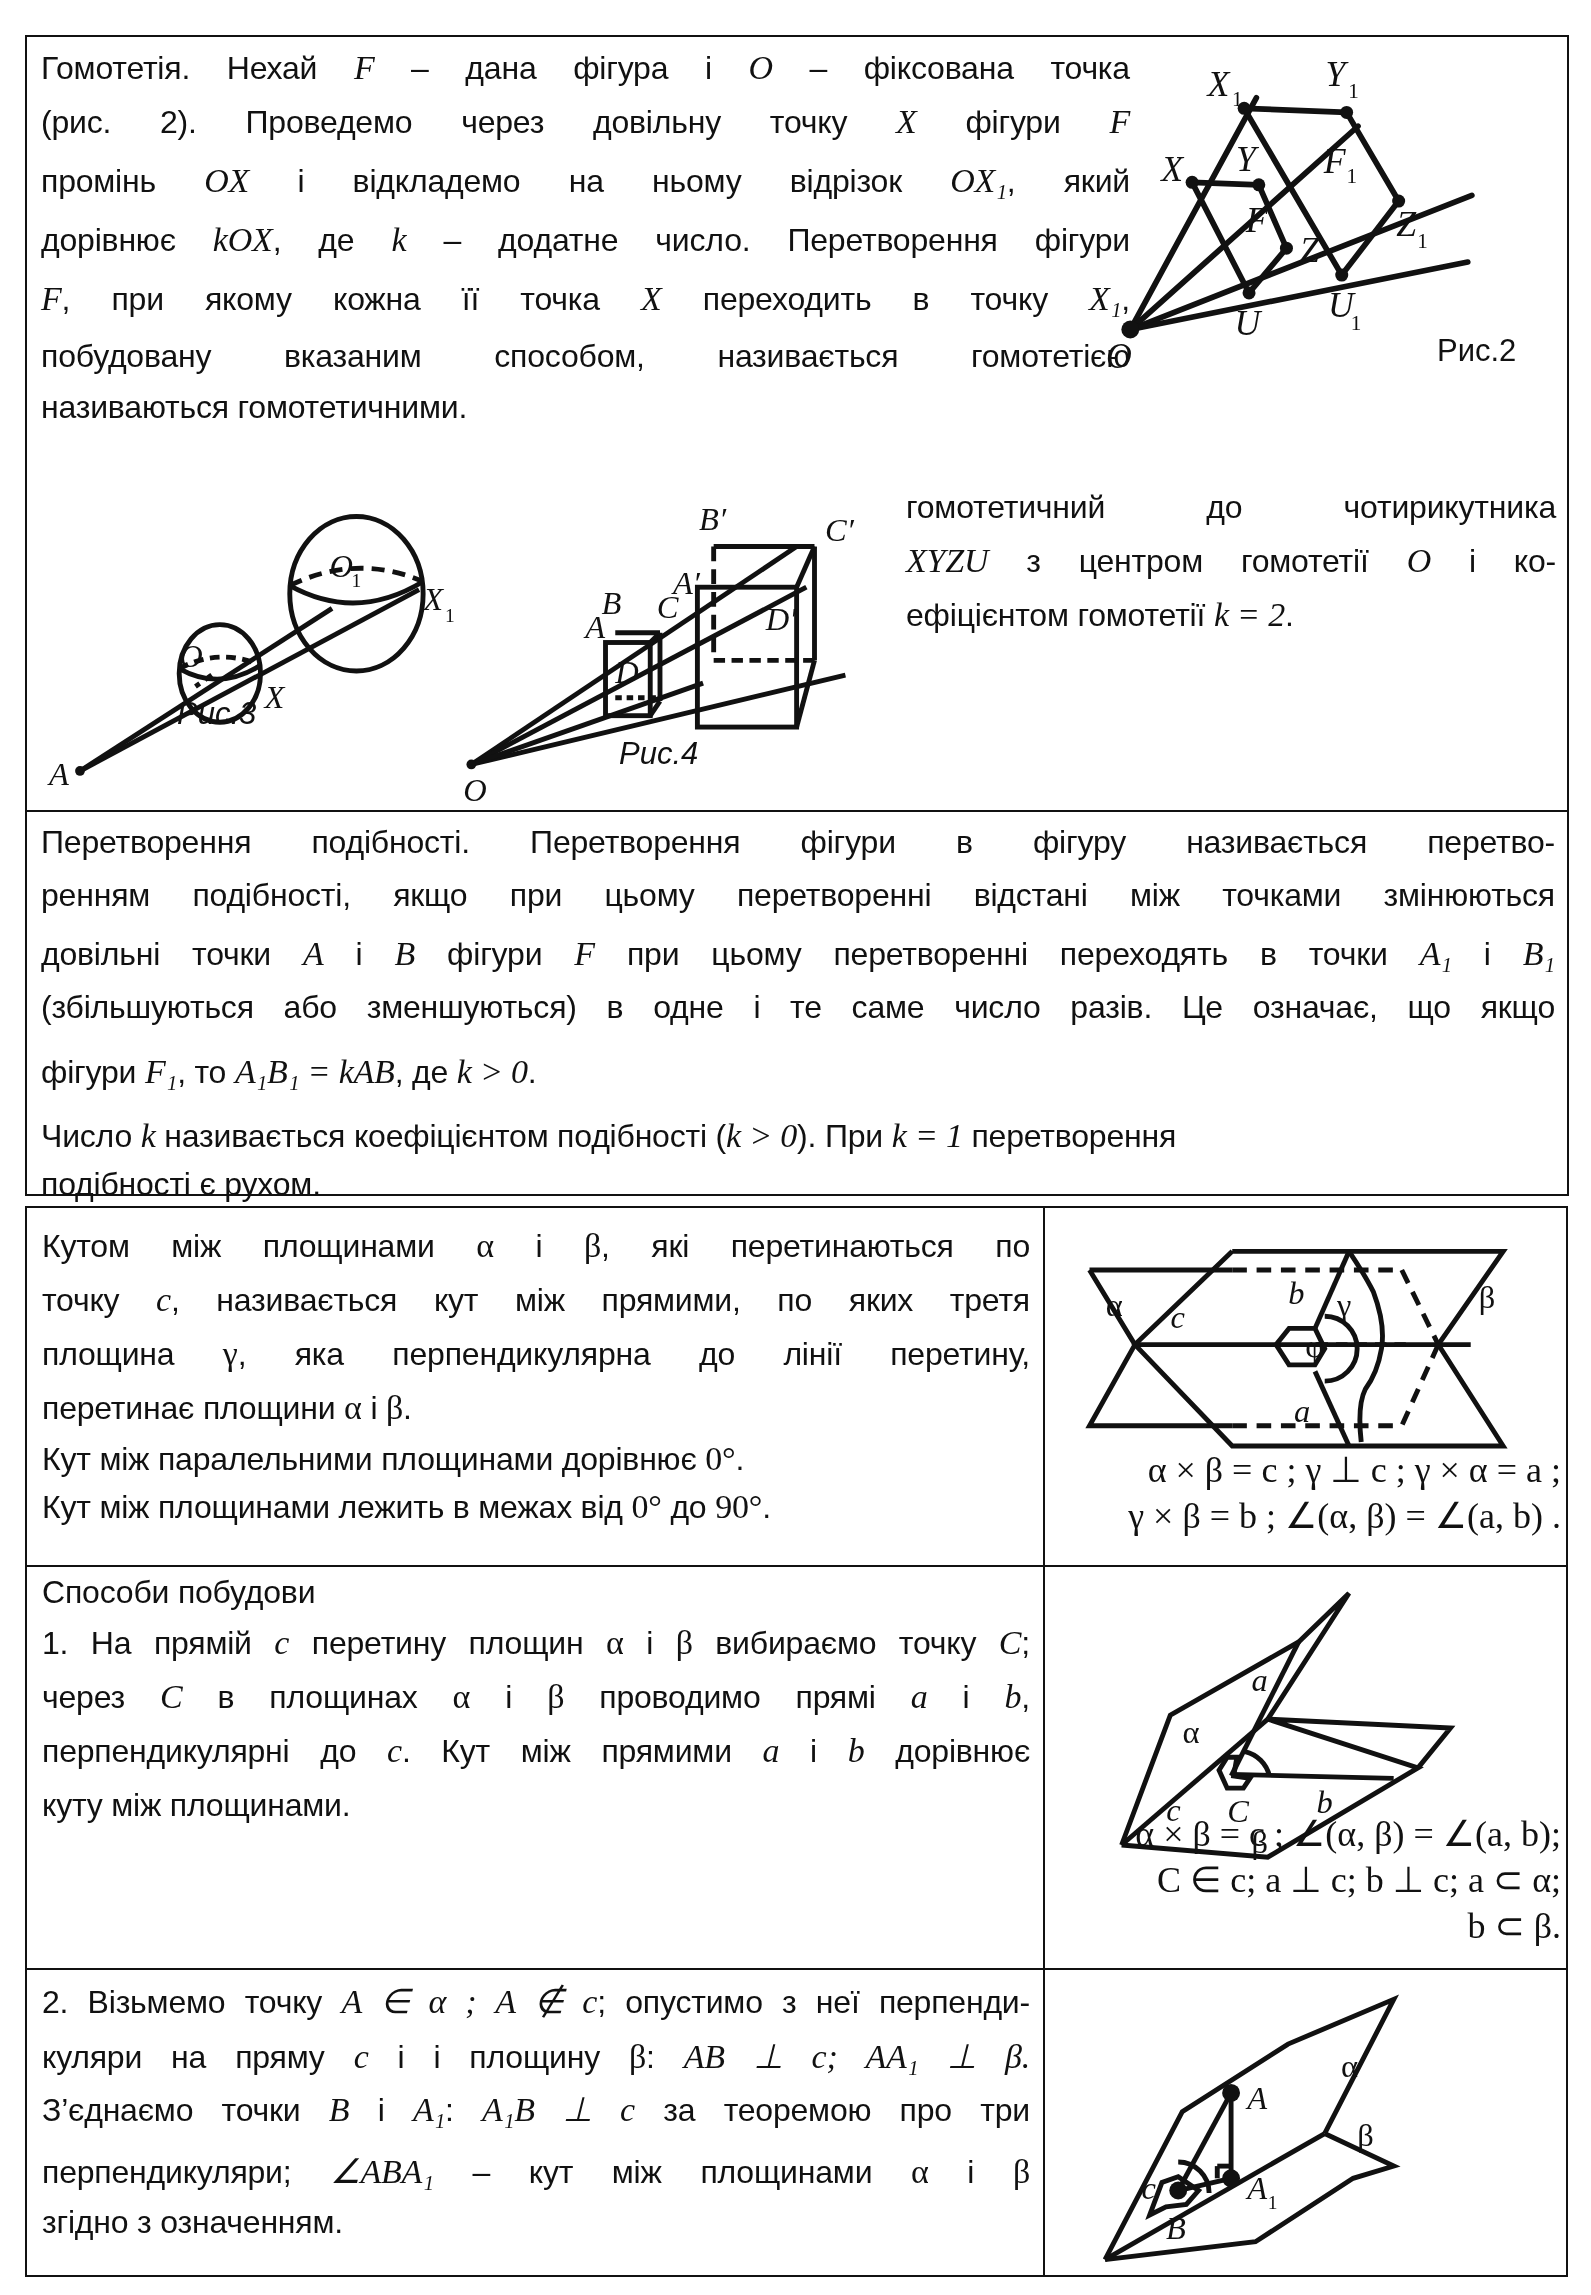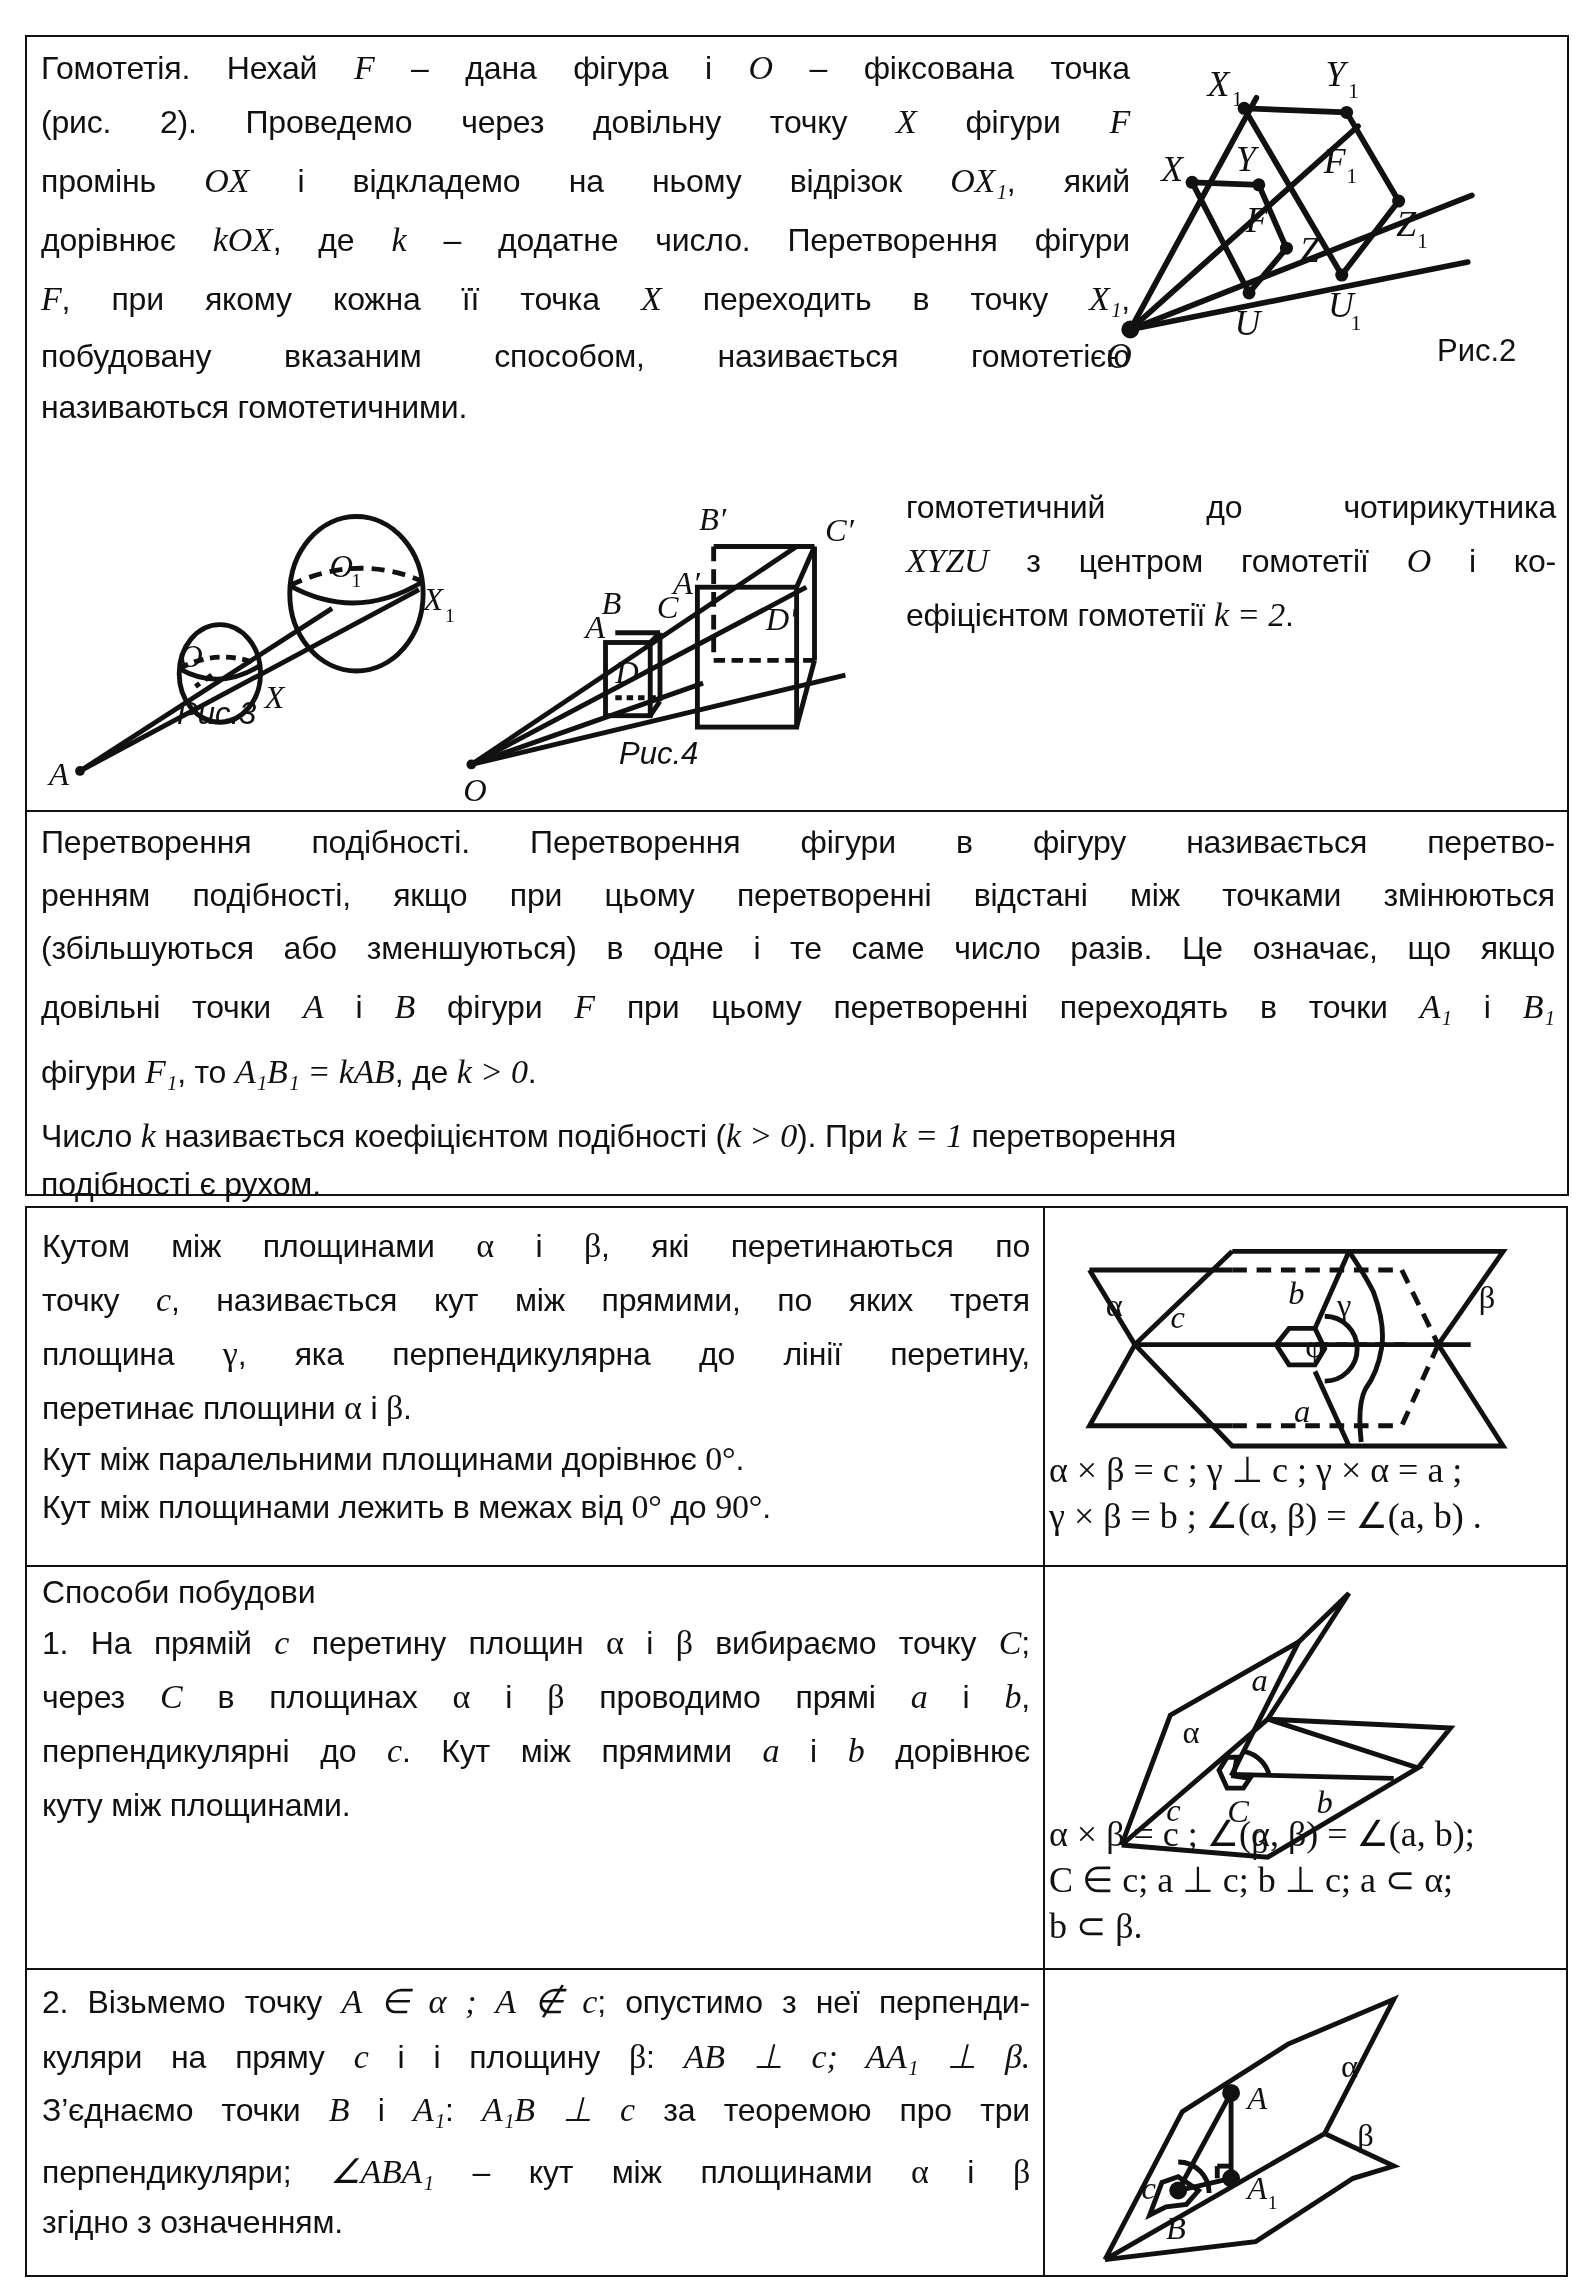--- a/index.html
+++ b/index.html
@@ -10,21 +10,21 @@
   .vline { position:absolute; width:2.4px; background:#111; }
   .txt { position:absolute; font-size:32px; line-height:54px; letter-spacing:-0.2px; }
   .txt p { margin:0; text-align:justify; text-align-last:left; }
   .j { text-align:justify; text-align-last:justify !important; }
   b { font-weight:normal; }
   .m { font-family:"Liberation Serif", serif; font-style:italic; font-size:34px; }
   .g { font-family:"Liberation Serif", serif; font-size:34px; }
   .sub { font-size:0.65em; vertical-align:-0.3em; }
   .cap { position:absolute; font-size:31px; }
   .capi { position:absolute; font-size:31px; font-style:italic; }
-  .formula { position:absolute; font-family:"Liberation Serif", serif; font-size:36px; text-align:left; line-height:46px; }
+  .formula { position:absolute; font-family:"Liberation Serif", serif; font-size:36px; text-align:right; line-height:46px; }
   svg { position:absolute; overflow:visible; }
   svg text { font-family:"Liberation Serif", serif; font-style:italic; fill:#111; }
   svg .up { font-style:normal; }
 </style>
 </head>
 <body>
 
 <div class="box" style="left:25px; top:35px; width:1544px; height:1161px;"></div>
 <div class="hline" style="left:25px; top:810px; width:1544px;"></div>
 
@@ -149,22 +149,22 @@
 
 <div class="txt" style="left:906px; top:480px; width:650px;">
   <p class="j"><span>гомотетичний до чотирикутника</span></p>
   <p class="j"><span class="m">XYZU</span><span> з центром гомотетії </span><span class="m">O</span><span> і ко-</span></p>
   <p><span>ефіцієнтом гомотетії </span><span class="m">k = 2</span><span>.</span></p>
 </div>
 
 <div class="txt" style="left:41px; top:816px; width:1514px; line-height:53px;">
   <p class="j"><b>Перетворення подібності.</b><span> Перетворення фігури в фігуру називається перетво-</span></p>
   <p class="j"><span>ренням подібності, якщо при цьому перетворенні відстані між точками змінюються</span></p>
+  <p class="j" style="margin-top:4.9px"><span>довільні точки </span><span class="m">A</span><span> і </span><span class="m">B</span><span> фігури </span><span class="m">F</span><span> при цьому перетворенні переходять в точки </span><span class="m">A₁</span><span> і </span><span class="m">B₁</span></p>
   <p class="j"><span>(збільшуються або зменшуються) в одне і те саме число разів. Це означає, що якщо</span></p>
-  <p class="j" style="margin-top:4.9px"><span>довільні точки </span><span class="m">A</span><span> і </span><span class="m">B</span><span> фігури </span><span class="m">F</span><span> при цьому перетворенні переходять в точки </span><span class="m">A₁</span><span> і </span><span class="m">B₁</span></p>
   <p style="margin-top:11.4px"><span>фігури </span><span class="m">F₁</span><span>, то </span><span class="m">A₁B₁ = kAB</span><span>, де </span><span class="m">k &gt; 0</span><span>.</span></p>
   <p style="margin-top:9.8px"><span>Число </span><span class="m">k</span><span> називається </span><b>коефіцієнтом подібності</b><span> (</span><span class="m">k &gt; 0</span><span>). При </span><span class="m">k = 1</span><span> перетворення</span></p>
   <p style="margin-top:-4.9px"><span>подібності є </span><b>рухом</b><span>.</span></p>
 </div>
 
 <div class="box" style="left:25px; top:1206px; width:1543px; height:1071px;"></div>
 <div class="vline" style="left:1043px; top:1206px; height:1071px;"></div>
 <div class="hline" style="left:25px; top:1565px; width:1543px;"></div>
 <div class="hline" style="left:25px; top:1968px; width:1543px;"></div>
 

